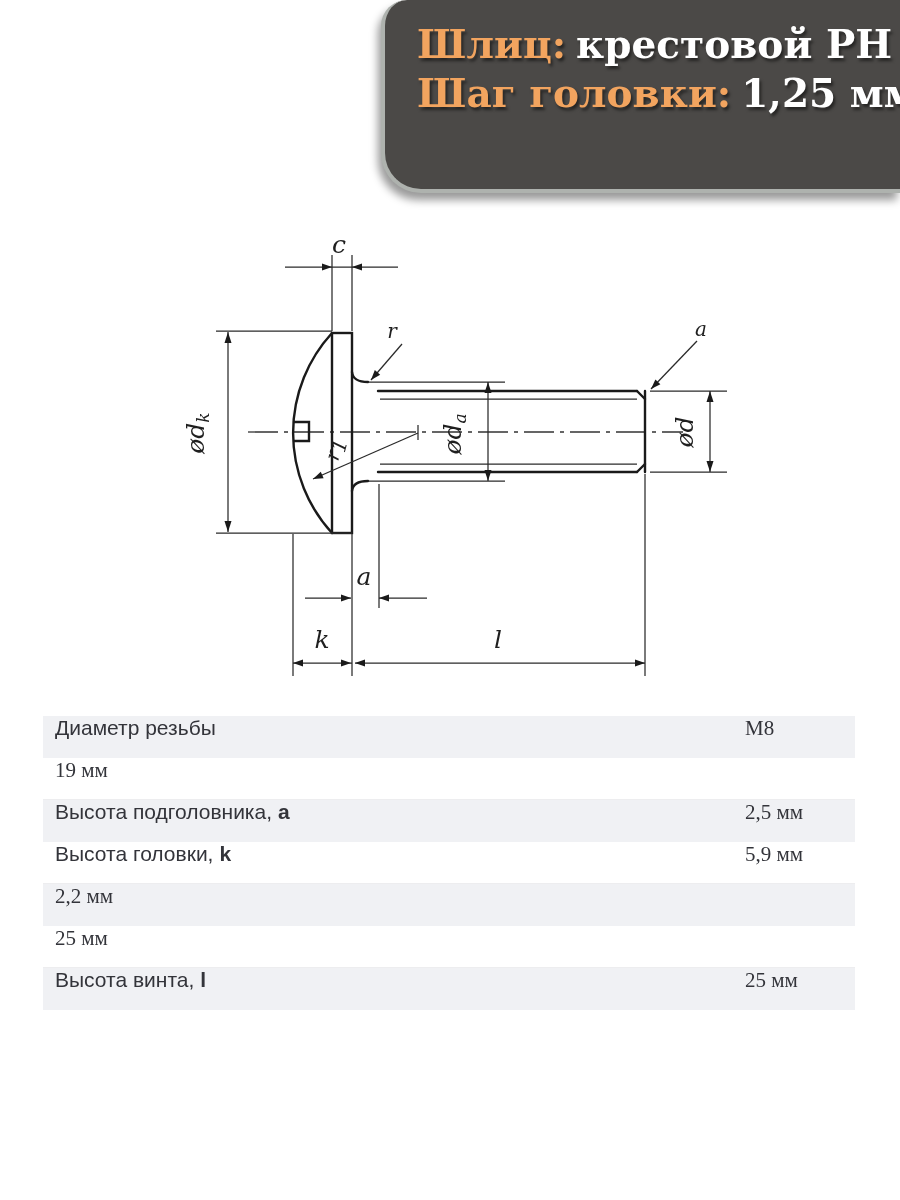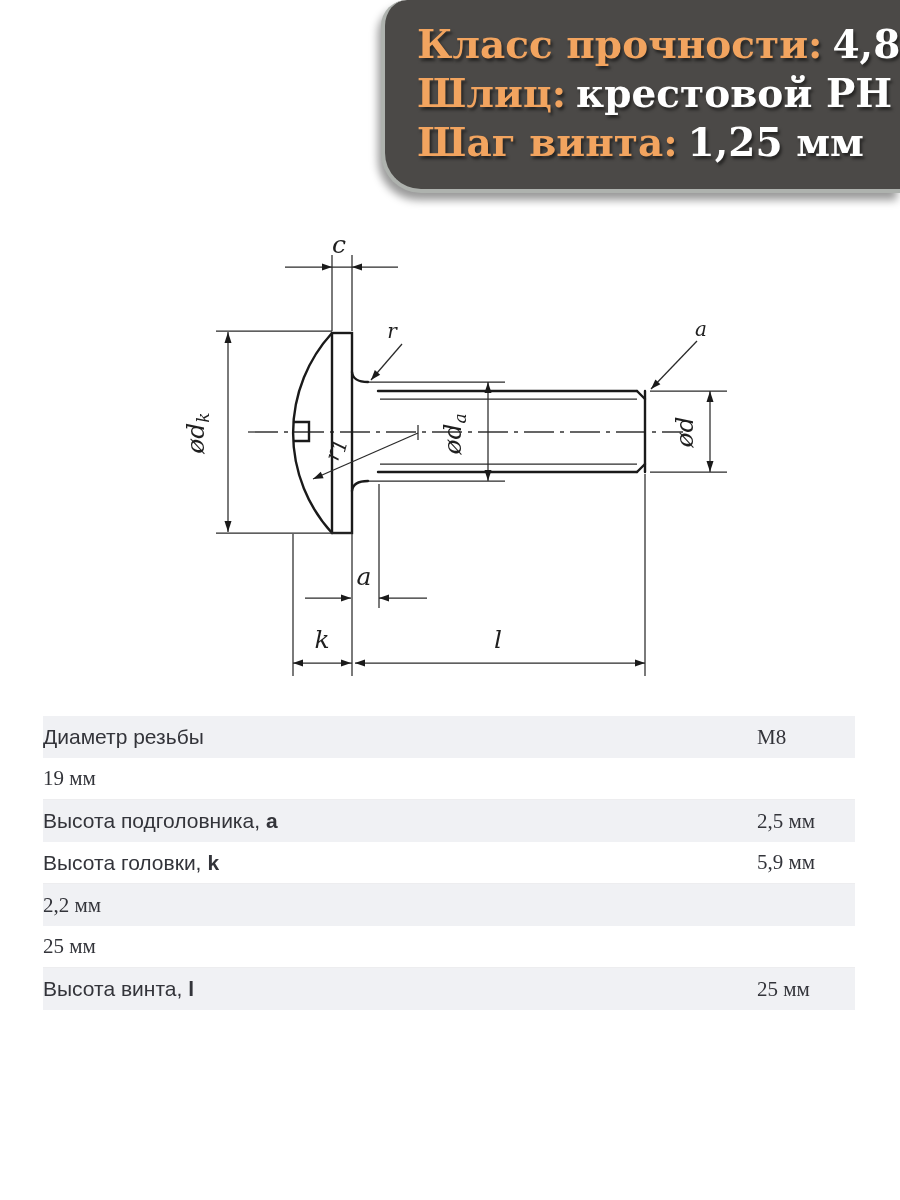--- a/index.html
+++ b/index.html
@@ -27,42 +27,39 @@
   .centerline{stroke:#333;fill:none;stroke-width:1.3;stroke-dasharray:30 6 4 6;}
   .ah{fill:#1a1a1a;stroke:none;}
   .dim{font-family:"DejaVu Serif",serif;font-style:italic;font-size:25px;fill:#1f1f1f;
        text-anchor:middle;}
   .dim .sub{font-size:17px;}
   .dim-sm{font-family:"DejaVu Serif",serif;font-style:italic;font-size:20px;fill:#1f1f1f;
           text-anchor:middle;}
 
   
   .spec-table{position:absolute;left:43px;top:716px;width:812px;}
-  .spec-row{height:42px;display:flex;align-items:center;box-sizing:border-box;
-            padding:0 0;font-size:21px;color:#33343a;
+  .spec-row{height:42px;display:flex;box-sizing:border-box;
+            padding:0 12px;font-size:21px;color:#33343a;
             border-bottom:1px solid #ededef;background:#ffffff;}
   .spec-row.alt{background:#f0f1f4;border-bottom:none;}
   .spec-label{flex:1;white-space:nowrap;}
   .spec-label .sym{font-weight:bold;margin-left:6px;}
   .spec-value{width:98px;text-align:left;white-space:nowrap;font-family:Liberation Serif, serif;}
 </style>
 </head>
 <body>
 
 <div class="page" style="--banner-bg: #4b4947; --banner-accent: #f2a45f; --banner-text: #ffffff; --banner-border: #aeb2ae;">
 
   <div class="banner">
     <div class="banner-line">
-      <span class="lbl">Класс прочности:</span><span class="val">4,8</span>
-    </div>
-    <div class="banner-line">
       <span class="lbl">Шлиц:</span><span class="val">крестовой PH</span>
     </div>
     <div class="banner-line">
-      <span class="lbl">Шаг винта:</span><span class="val">1,25 мм</span>
+      <span class="lbl">Шаг головки:</span><span class="val">1,25 мм</span>
     </div>
   </div>
 
   <svg class="drawing" width="900" height="1200" viewBox="0 0 900 1200">
 
     <g>
       <path class="centerline" d="M248,432 H683"></path>
       <path class="thin" d="M418,425 V440"></path>
     </g>
 

